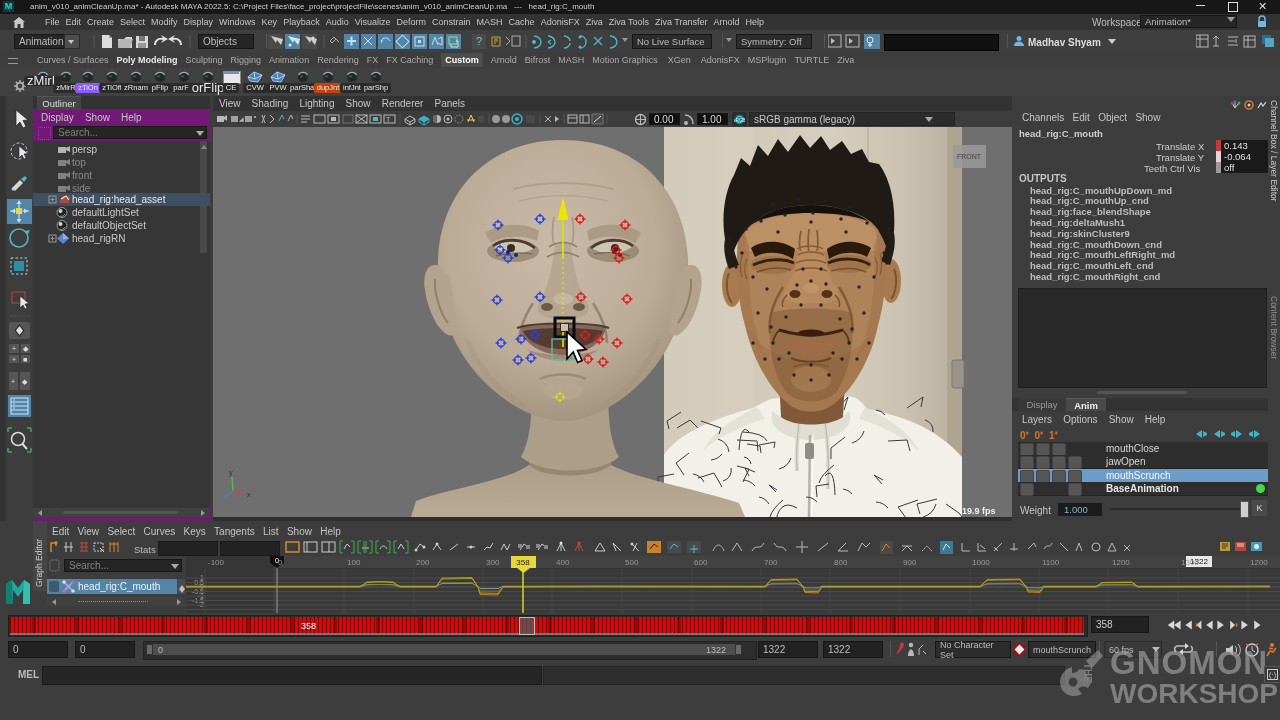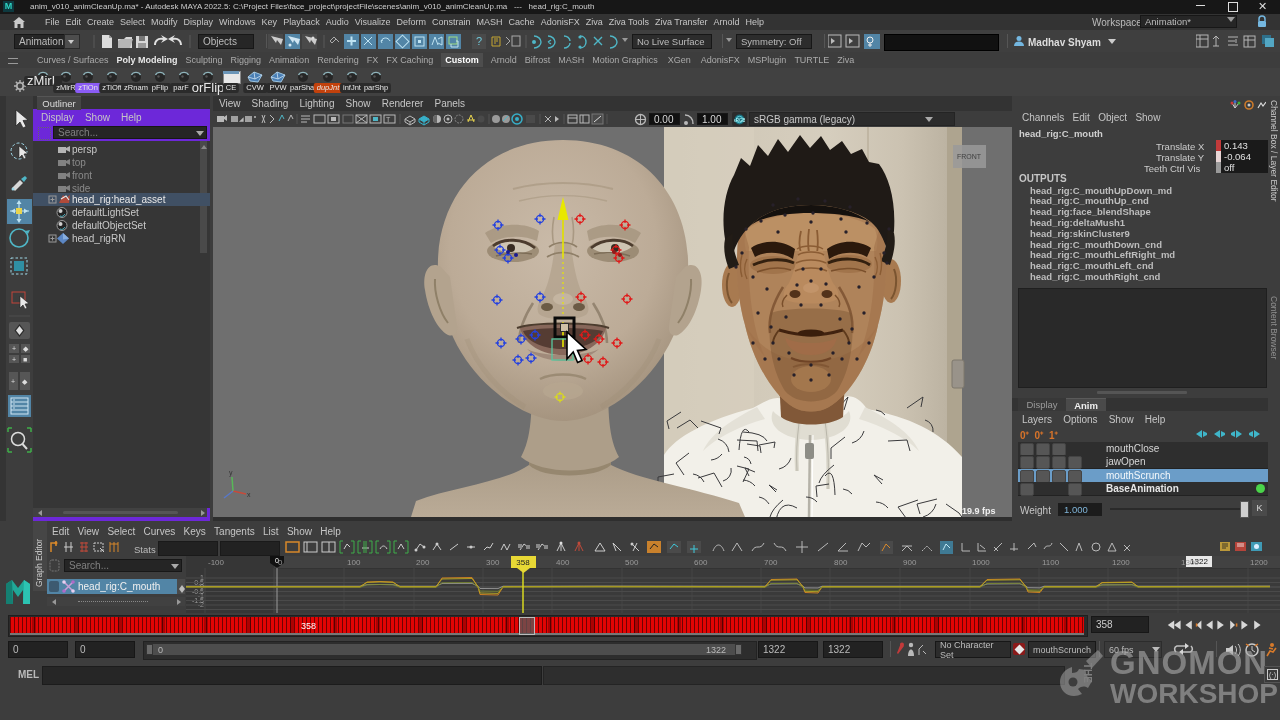--- a/index.html
+++ b/index.html
@@ -239,21 +239,21 @@
           <circle cx="7" cy="8" r="5" fill="#262626"></circle>
           <path d="M2.5 6c1.5-3.5 7.5-3.5 9 0" fill="none" stroke="#8fb3ba" stroke-width="1.3"></path>
           <circle cx="5.5" cy="7.5" r="1.2" fill="#555"></circle>
         </svg>
         <div class="abs" style="left:303px;top:15px;transform:translateX(-50%);background:#2b2b2b;border-radius:2px;color:#e6e6e6;font-size:7.5px;padding:0px 3px;line-height:10px;">parShaj</div>
  <svg class="abs" style="left:321px;top:1px" width="14" height="14" viewBox="0 0 14 14">
           <circle cx="7" cy="8" r="5" fill="#262626"></circle>
           <path d="M2.5 6c1.5-3.5 7.5-3.5 9 0" fill="none" stroke="#8fb3ba" stroke-width="1.3"></path>
           <circle cx="5.5" cy="7.5" r="1.2" fill="#555"></circle>
         </svg>
-        <div class="abs" style="left:328px;top:15px;transform:translateX(-50%);background:#c2410c;border-radius:2px;color:#e6e6e6;font-size:7.5px;padding:0px 3px;line-height:10px;font-style:italic;">dupJnt</div>
+        <div class="abs" style="left:328px;top:15px;transform:translateX(-50%);background:#c2410c;border-radius:2px;color:#e6e6e6;font-size:7.5px;padding:0px 3px;line-height:10px;">dupJnt</div>
  <svg class="abs" style="left:345px;top:1px" width="14" height="14" viewBox="0 0 14 14">
           <circle cx="7" cy="8" r="5" fill="#262626"></circle>
           <path d="M2.5 6c1.5-3.5 7.5-3.5 9 0" fill="none" stroke="#8fb3ba" stroke-width="1.3"></path>
           <circle cx="5.5" cy="7.5" r="1.2" fill="#555"></circle>
         </svg>
         <div class="abs" style="left:352px;top:15px;transform:translateX(-50%);background:#2b2b2b;border-radius:2px;color:#e6e6e6;font-size:7.5px;padding:0px 3px;line-height:10px;">infJnt</div>
  <svg class="abs" style="left:369px;top:1px" width="14" height="14" viewBox="0 0 14 14">
           <circle cx="7" cy="8" r="5" fill="#262626"></circle>
           <path d="M2.5 6c1.5-3.5 7.5-3.5 9 0" fill="none" stroke="#8fb3ba" stroke-width="1.3"></path>
           <circle cx="5.5" cy="7.5" r="1.2" fill="#555"></circle>
@@ -304,21 +304,21 @@
         <line x1="5" y1="314" x2="22" y2="314" stroke="#cfe6f3"></line>
         <circle cx="8" cy="304" r="0.8" fill="#cfe6f3"></circle>
         <circle cx="8" cy="308" r="0.8" fill="#cfe6f3"></circle>
         <circle cx="8" cy="312" r="0.8" fill="#cfe6f3"></circle>
   <path d="M2 332h4M2 332v4M25 332h-4M25 332v4M2 356h4M2 356v-4M25 356h-4M25 356v-4" stroke="#3fae4a" stroke-width="1.5"></path>
   <circle cx="12" cy="343" r="6.5" fill="none" stroke="#ddd" stroke-width="1.5"></circle>
         <line x1="16.5" y1="348" x2="21" y2="353" stroke="#ddd" stroke-width="2"></line>
  </svg>
 </div>
 
-<div class="abs" style="left:33px;top:96px;width:177px;height:425px;background:#6d28d9;" id="outliner">
+<div class="abs" style="left:33px;top:96px;width:177px;height:425px;background:#701a75;" id="outliner">
  <div class="abs" style="left:0;top:0;width:177px;height:13px;background:#333;"></div>
  <div class="abs" style="left:4px;top:0;width:44px;height:13px;background:#454545;color:#ddd;font-size:9.5px;text-align:center;line-height:13px;border-top:1px solid #555;">Outliner</div>
  <div class="abs" style="left:8px;top:16px;font-size:10px;color:#c6c6c6;">Display&nbsp;&nbsp;&nbsp;&nbsp;Show&nbsp;&nbsp;&nbsp;&nbsp;Help</div>
  <div class="abs" style="left:5px;top:31px;width:11px;height:11px;border:1px solid #666;border-style:dotted;"></div>
  <div class="abs fld" style="left:20px;top:30px;width:154px;height:13px;background:#252525;color:#808080;">Search...</div>
  <div class="abs" style="left:163px;top:35px;width:0;height:0;border:4px solid transparent;border-top:5px solid #aaa;"></div>
  <div class="abs" style="left:0;top:45px;width:177px;height:367px;background:#363636;"></div>
  <div class="abs" style="left:167px;top:45px;width:7px;height:112px;background:#4a4a4a;"></div>
  <div class="abs" style="left:168px;top:46px;width:0;height:0;border:3px solid transparent;border-bottom:4px solid #888;"></div>
  <svg class="abs" style="left:0;top:45px" width="177" height="110" viewBox="0 0 177 110">

